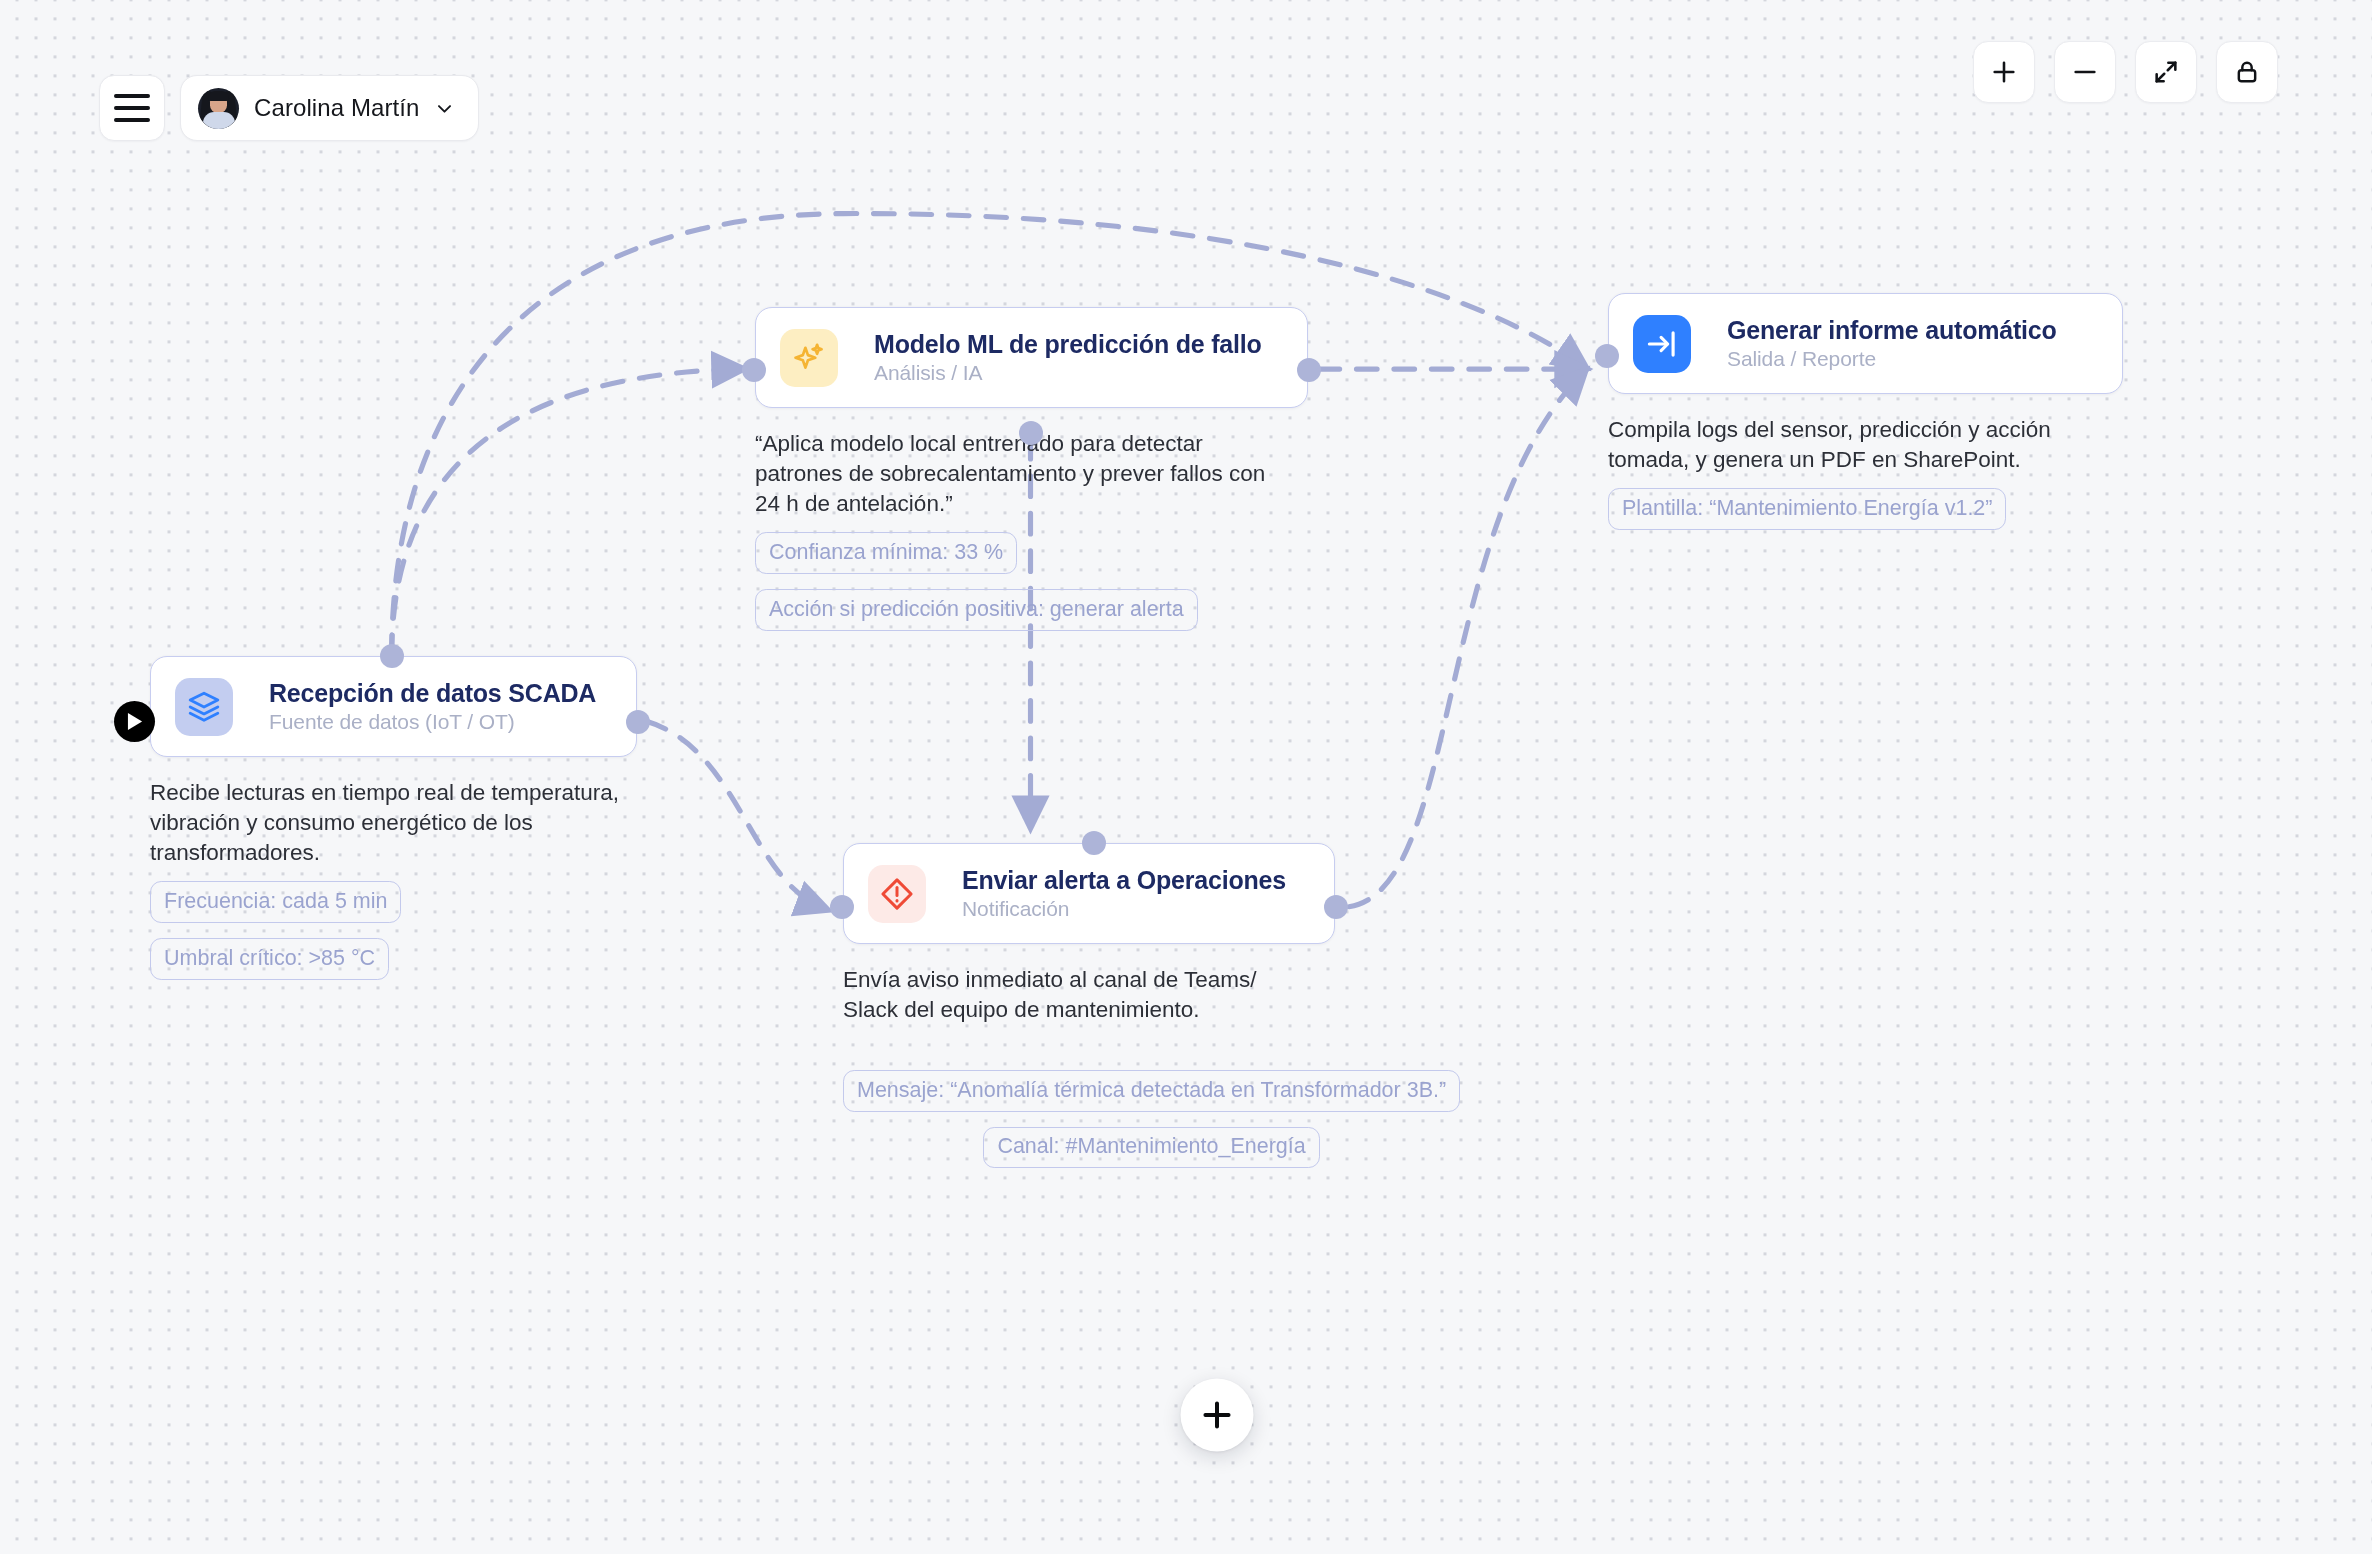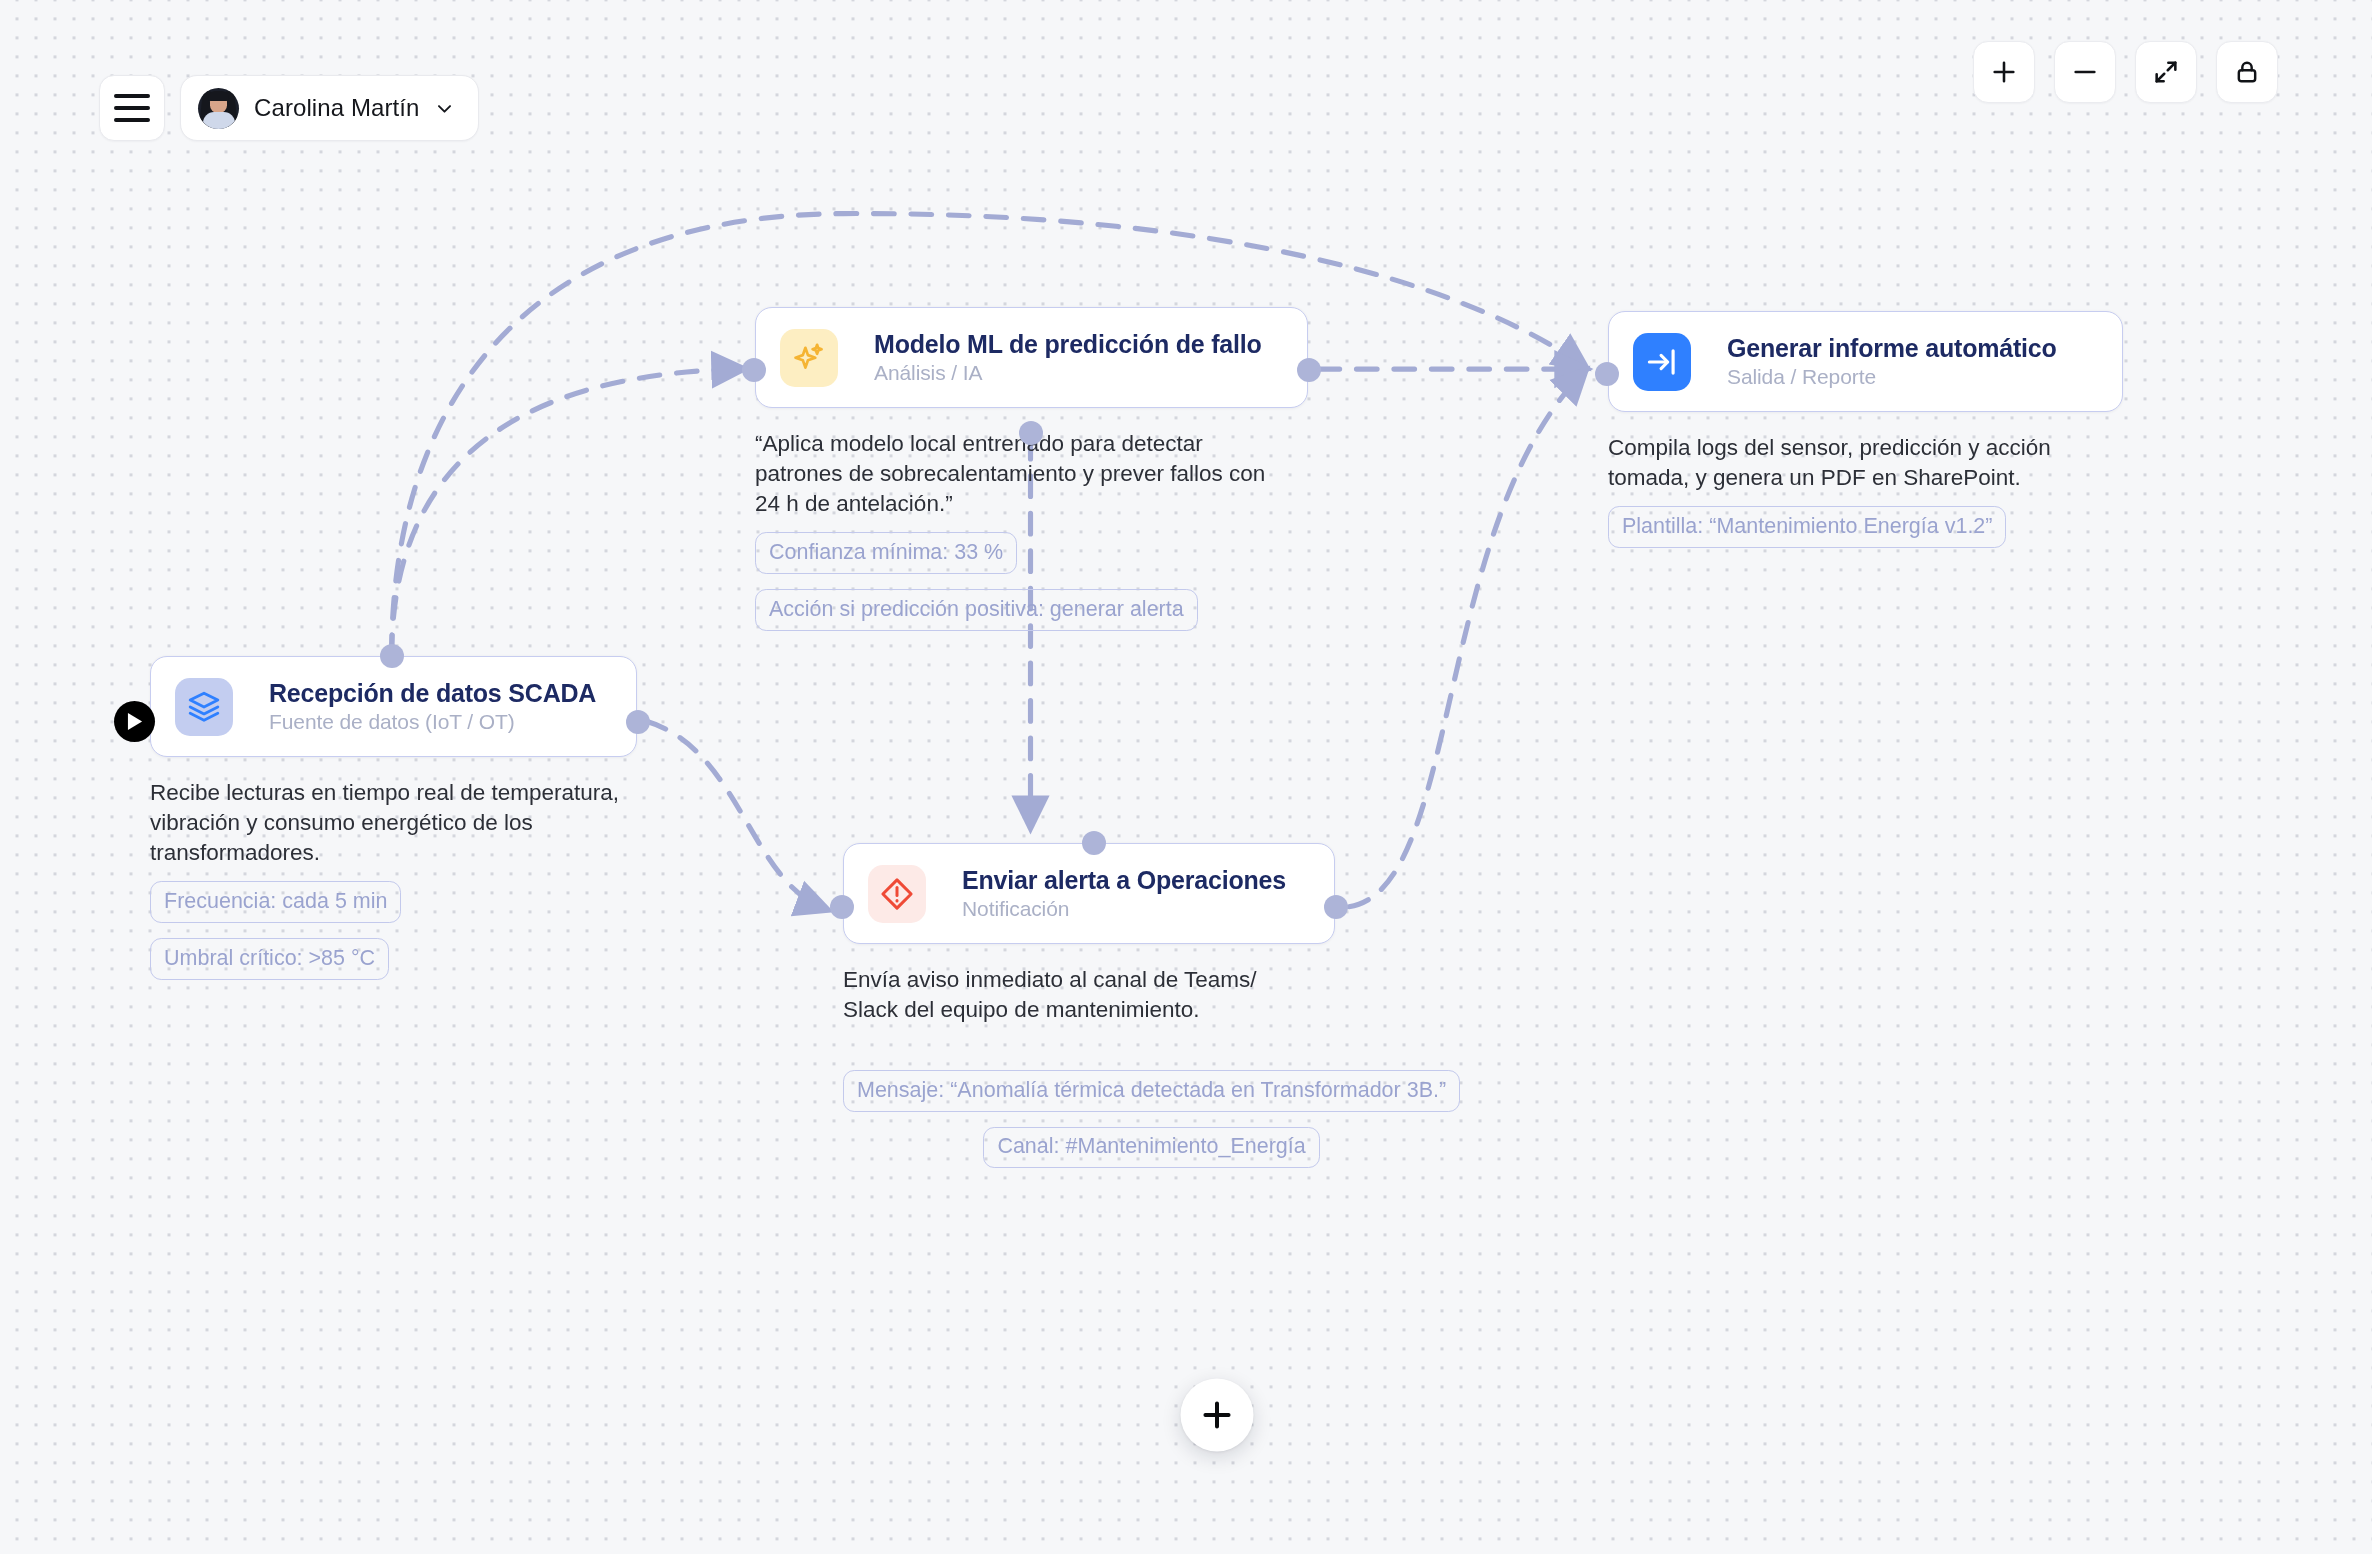--- a/index.html
+++ b/index.html
@@ -315,21 +315,21 @@
       </span>
     </div>
 
     <div class="node-desc" style="max-width:525px;">“Aplica modelo local entrenado para detectar patrones de sobrecalentamiento y prever fallos con 24 h de antelación.”</div>
     <div class="chips" style="flex-direction:column; align-items:flex-start;">
       <span class="chip">Confianza mínima: 33 %</span>
       <span class="chip">Acción si predicción positiva: generar alerta</span>
     </div>
   </div>
 
-  <div class="node" style="left:1608px; top:311px; width:515px;">
+  <div class="node" style="left:1608px; top:293px; width:515px;">
     <span class="port" style="left:-13px; top:51px;"></span>
 
     <div class="node-card">
       <span class="node-icon" style="background:#2f80ff;">
         <svg width="36" height="36" viewBox="0 0 24 24" fill="none" stroke="#ffffff" stroke-width="2.1" stroke-linecap="round" stroke-linejoin="round">
           <path d="M3.6 12 H15.4"></path>
           <path d="M11.4 7.6 L15.8 12 L11.4 16.4"></path>
           <path d="M19.4 4.6 V19.4"></path>
         </svg>
       </span>

